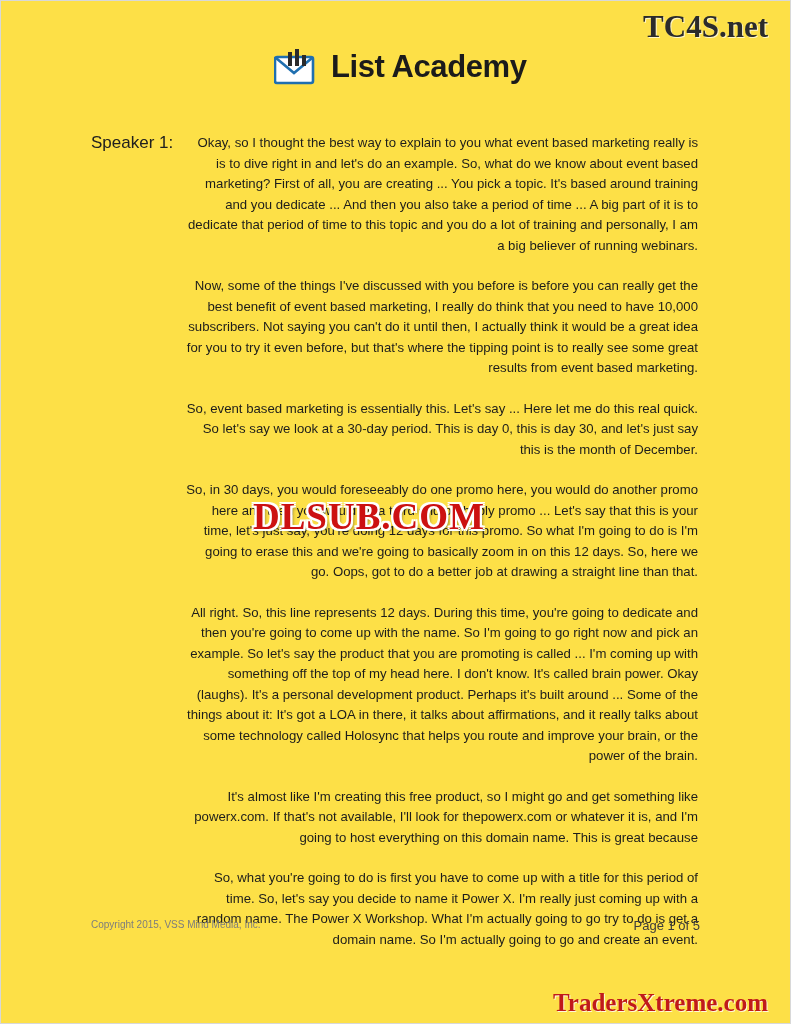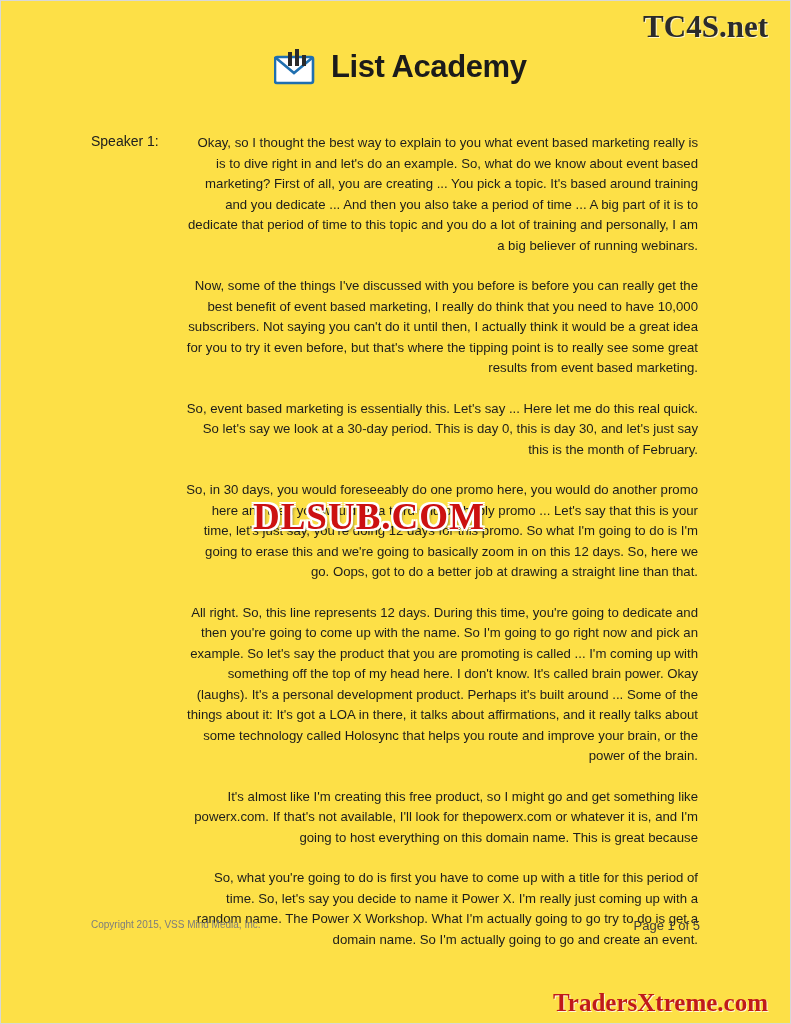--- a/index.html
+++ b/index.html
@@ -59,21 +59,21 @@
     font-weight: bold;
     font-size: 31px;
     color: #1b1b1b;
     letter-spacing: -0.4px;
   }
   
   .speaker-label {
     position: absolute;
     left: 90px;
     top: 132px;
-    font-size: 14px;
+    font-size: 17px;
     color: #20201f;
     font-family: "Liberation Sans", sans-serif;
   }
   .body-col {
     position: absolute;
     left: 185px;
     top: 132px;
     width: 512px;
     font-size: 13.2px;
     line-height: 20.5px;
@@ -152,21 +152,21 @@
       </span>
       <span class="logo-text">List Academy</span>
     </div>
   </div>
 
   <div class="speaker-label">Speaker 1:</div>
 
   <div class="body-col">
     <p>Okay, so I thought the best way to explain to you what event based marketing really is is to dive right in and let's do an example. So, what do we know about event based marketing? First of all, you are creating ... You pick a topic. It's based around training and you dedicate ... And then you also take a period of time ... A big part of it is to dedicate that period of time to this topic and you do a lot of training and personally, I am a big believer of running webinars.</p>
     <p>Now, some of the things I've discussed with you before is before you can really get the best benefit of  event based marketing, I really do think that you need to have 10,000 subscribers. Not saying you can't do it until then, I actually think it would be a great idea for you to try it even before, but that's where the tipping point is to really see some great results from event based marketing.</p>
-    <p>So, event based marketing is essentially this. Let's say ... Here let me do this real quick. So let's say we look at a 30-day period. This is day 0, this is day 30, and let's just say this is the month of February.</p>
+    <p>So, event based marketing is essentially this. Let's say ... Here let me do this real quick. So let's say we look at a 30-day period. This is day 0, this is day 30, and let's just say this is the month of December.</p>
     <p>So, in 30 days, you would foreseeably do one promo here, you would do another promo here and then you would do a third and probably promo ... Let's say that this is your time, let's just say, you're doing 12 days for this promo. So what I'm going to do is I'm going to erase this and we're going to basically zoom in on this 12 days. So, here we go. Oops, got to do a better job at drawing a straight line than that.</p>
     <p>All right. So, this line represents 12 days. During this time, you're going to dedicate and then you're going to come up with the name. So I'm going to go right now and pick an example. So let's say the product that you are promoting is called ... I'm coming up with something off the top of my head here. I don't know. It's called brain power. Okay (laughs). It's a personal development product. Perhaps it's built around ... Some of the things about it: It's got a LOA in there, it talks about affirmations, and it really talks about some technology called Holosync that helps you route and improve your brain, or the power of the brain.</p>
     <p>It's almost like I'm creating this free product, so I might go and get something like powerx.com. If that's not available, I'll look for thepowerx.com or whatever it is, and I'm going to host everything on this domain name. This is great because</p>
     <p>So, what you're going to do is first you have to come up with a title for this period of time. So, let's say you decide to name it Power X. I'm really just coming up with a random name. The Power X Workshop. What I'm actually going to go try to do is get a domain name. So I'm actually going to go and create an event.</p>
   </div>
 
   <div class="dlsub">
     <span>DLSUB.COM</span>
   </div>
 

